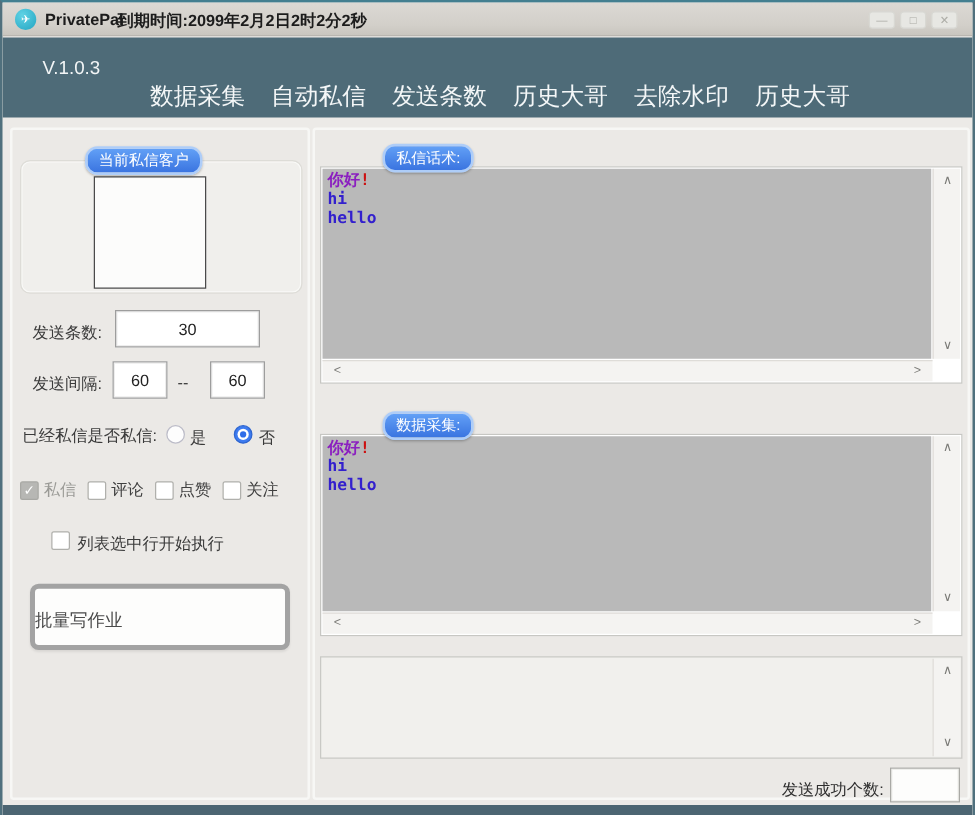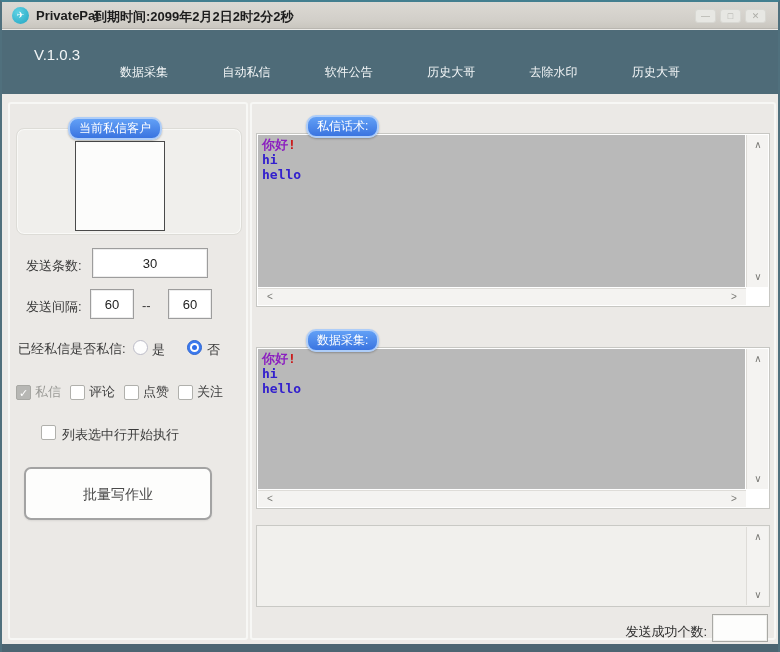--- a/index.html
+++ b/index.html
@@ -28,21 +28,21 @@
   .win-controls { position:absolute; right:12px; top:7px; display:flex; gap:4px; }
   .win-btn {
     width:21px; height:14px; background:#e7e7e3; border:1px solid #d8d8d3; border-radius:3px;
     color:#adada7; font-size:9px; line-height:12px; text-align:center; cursor:default;
   }
 
   
   .navbar { position:absolute; left:0; top:28px; width:776px; height:64px; background:#4e6b78; }
   .nav-version { position:absolute; left:32px; top:16px; color:#f2f5f6; font-size:15px; }
   .nav-tabs { position:absolute; left:112px; top:31px; width:572px; display:flex; justify-content:space-between; }
-  .nav-tab { color:#f4f7f8; font-size:12px; cursor:pointer; padding:3px 6px; }
+  .nav-tab { color:#f4f7f8; font-size:19px; cursor:pointer; padding:3px 6px; }
 
   
   .col-frame { position:absolute; border:2px solid #f7f7f5; border-radius:3px; background:#ebe9e6; }
   .frame-left  { left:6px;  top:100px; width:240px; height:538px; }
   .frame-right { left:248px; top:100px; width:526px; height:538px; }
 
   
   .badge {
     position:absolute; z-index:6;
     background:linear-gradient(180deg,#62a0f6,#3a74e0);
@@ -80,23 +80,23 @@
   .cb-row { position:absolute; left:14px; top:381px; display:flex; align-items:center; }
   .cb { width:15px; height:15px; border:1px solid #b0b0ac; background:#fff; border-radius:2px; }
   .cb.checked { background:#b7b7b4; border-color:#a8a8a4; color:#fff; font-size:11px; line-height:14px; text-align:center; }
   .cb-label { font-size:13px; color:#3f3f3f; margin:0 9px 0 4px; }
   .cb-label.dim { color:#9a9a96; }
 
   .listrow-cb { position:absolute; left:39px; top:423px; width:15px; height:15px; border:1px solid #b0b0ac; background:#fff; border-radius:2px; }
   .listrow-label { position:absolute; left:60px; top:424px; font-size:13px; color:#3a3a3a; }
 
   .batch-btn {
-    position:absolute; left:22px; top:465px; width:188px; height:53px;
-    background:#fdfdfc; border:2px solid #a3a3a3; border-radius:7px;
-    font-size:14px; color:#4a4a4a; text-align:center; line-height:51px; cursor:pointer;
+    position:absolute; left:22px; top:465px; width:208px; height:53px;
+    background:#fdfdfc; border:4px solid #a3a3a3; border-radius:7px;
+    font-size:14px; color:#4a4a4a; text-align:left; line-height:51px; cursor:pointer;
     box-shadow:0 1px 2px rgba(0,0,0,.08);
     font-family:"Liberation Sans",sans-serif;
   }
 
   
   .talkbox { position:absolute; left:254px; width:514px; background:#fff; border:1px solid #c7c7c3; }
   .talkbox .content {
     position:absolute; left:1px; top:1px; right:24px; bottom:19px;
     background:#b9b9b9; padding:2px 4px; overflow:hidden;
     font-family:"DejaVu Sans Mono","Liberation Mono",monospace;
@@ -150,21 +150,21 @@
       <div class="win-btn">□</div>
       <div class="win-btn">✕</div>
     </div>
   </div>
 
   <div class="navbar">
     <div class="nav-version">V.1.0.3</div>
     <div class="nav-tabs">
       <div class="nav-tab">数据采集</div>
       <div class="nav-tab">自动私信</div>
-      <div class="nav-tab">软件公告</div>
+      <div class="nav-tab">发送条数</div>
       <div class="nav-tab">历史大哥</div>
       <div class="nav-tab">去除水印</div>
       <div class="nav-tab">历史大哥</div>
     </div>
   </div>
 
   <div class="col-frame frame-left"></div>
   <div class="col-frame frame-right"></div>
 
   <div class="badge" style="left:18px; top:115px;">当前私信客户</div>

